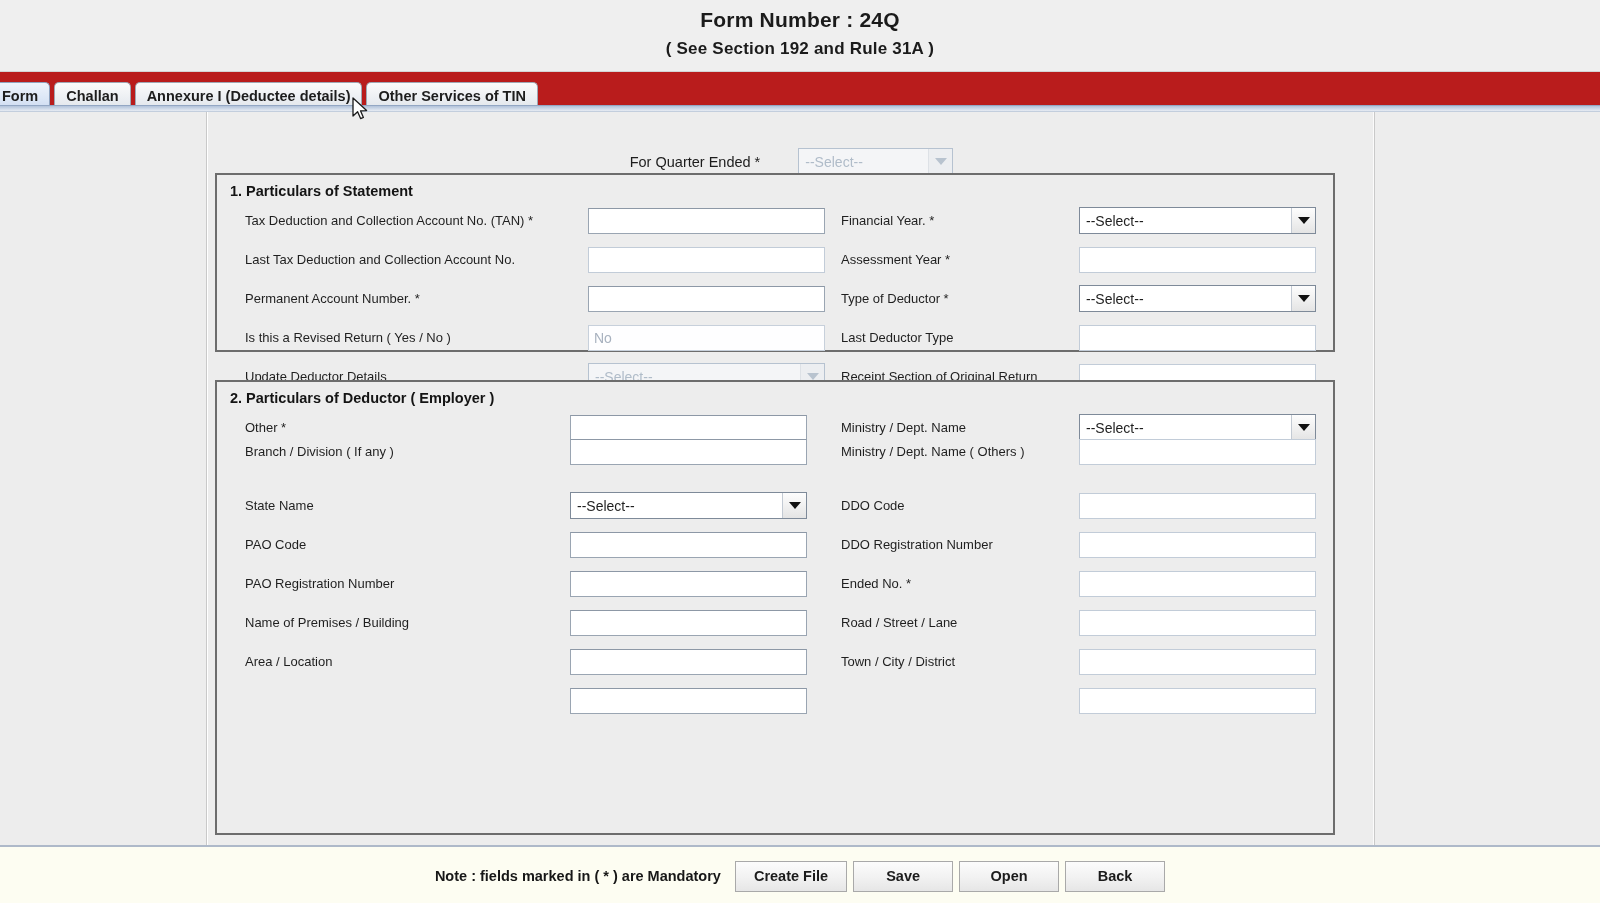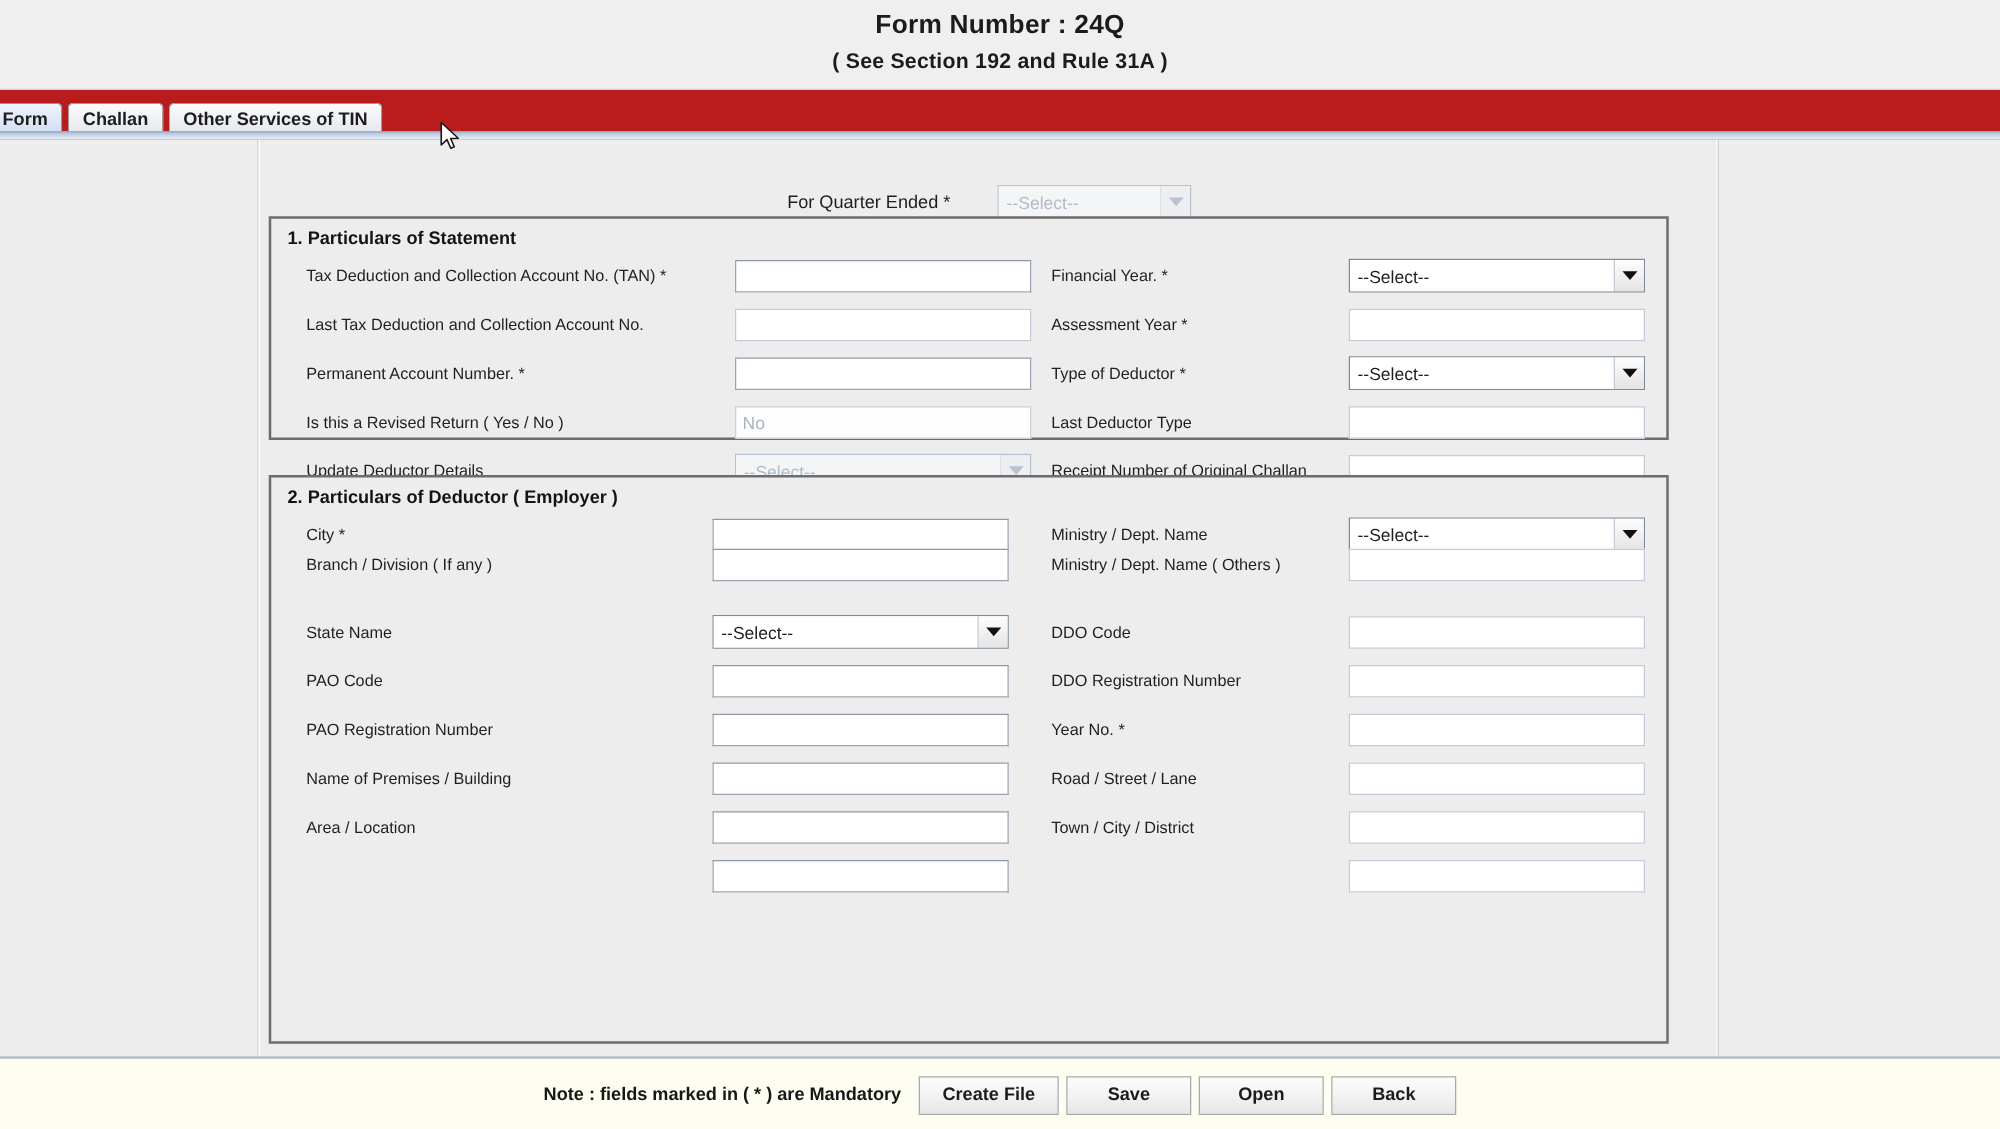--- a/index.html
+++ b/index.html
@@ -245,20 +245,23 @@
   <div class="hdr-line2">( See Section 192 and Rule 31A )</div>
 </div>
 
 <div id="tabstrip">
   <div class="tabs-row" id="tabs-row">
       <div class="tab selected clipped">
         <span>Form</span>
       </div>
       <div class="tab">
         <span>Challan</span>
+      </div>
+      <div class="tab">
+        <span>Annexure I (Deductee details)</span>
       </div>
       <div class="tab">
         <span>Other Services of TIN</span>
       </div>
     </div>
   <div class="tab-underline"></div>
 </div>
 <div id="blue-sep"></div>
 
 <div id="workspace">
@@ -316,36 +319,36 @@
             <div class="txt w-s1r soft col-r-fld"></div>
           </div>
           <div class="frow" style="top: 156px;">
             <span class="lbl col-l-lbl">Update Deductor Details</span>
             <div class="sel disabled w-s1l col-l-fld">
               <div class="sel-val">--Select--</div>
               <div class="sel-arrow">
                 <i></i>
               </div>
             </div>
-            <span class="lbl col-r-lbl">Receipt Number of Original Challan</span>
+            <span class="lbl col-r-lbl">Receipt Section of Original Return</span>
             <div class="txt w-s1r soft col-r-fld"></div>
           </div>
           <div class="frow" style="top: 195px;">
             <span class="lbl bold col-l-lbl">( Indicate only if any change in Deductor Details )</span>
             <span class="lbl col-r-lbl">Receipt Number of Previous Return</span>
             <div class="txt w-s1r soft col-r-fld"></div>
           </div>
         </div>
     </div>
 
     <div class="section-box" id="section2">
       <div class="section-title">2. Particulars of Deductor ( Employer )</div>
       <div class="grid" id="s2-grid" style="top:26px;">
           <div class="frow" style="top: 0px;">
-            <span class="lbl col-l-lbl">City *</span>
+            <span class="lbl col-l-lbl">Other *</span>
             <div class="txt w-s2l col-l-fld" style="left: 353px;"></div>
             <span class="lbl col-r-lbl">Ministry / Dept. Name</span>
             <div class="sel w-s2r col-r-fld">
               <div class="sel-val">--Select--</div>
               <div class="sel-arrow">
                 <i></i>
               </div>
             </div>
           </div>
           <div class="frow" style="top: 24px; text-align: right;">
@@ -367,21 +370,21 @@
           </div>
           <div class="frow" style="top: 117px;">
             <span class="lbl col-l-lbl">PAO Code</span>
             <div class="txt w-s2l col-l-fld" style="left: 353px;"></div>
             <span class="lbl col-r-lbl">DDO Registration Number</span>
             <div class="txt w-s2r soft col-r-fld"></div>
           </div>
           <div class="frow" style="top: 156px;">
             <span class="lbl col-l-lbl">PAO Registration Number</span>
             <div class="txt w-s2l col-l-fld" style="left: 353px;"></div>
-            <span class="lbl col-r-lbl">Year No. *</span>
+            <span class="lbl col-r-lbl">Ended No. *</span>
             <div class="txt w-s2r soft col-r-fld"></div>
           </div>
           <div class="frow" style="top: 195px;">
             <span class="lbl col-l-lbl">Name of Premises / Building</span>
             <div class="txt w-s2l col-l-fld" style="left: 353px;"></div>
             <span class="lbl col-r-lbl">Road / Street / Lane</span>
             <div class="txt w-s2r soft col-r-fld"></div>
           </div>
           <div class="frow" style="top: 234px;">
             <span class="lbl col-l-lbl">Area / Location</span>

